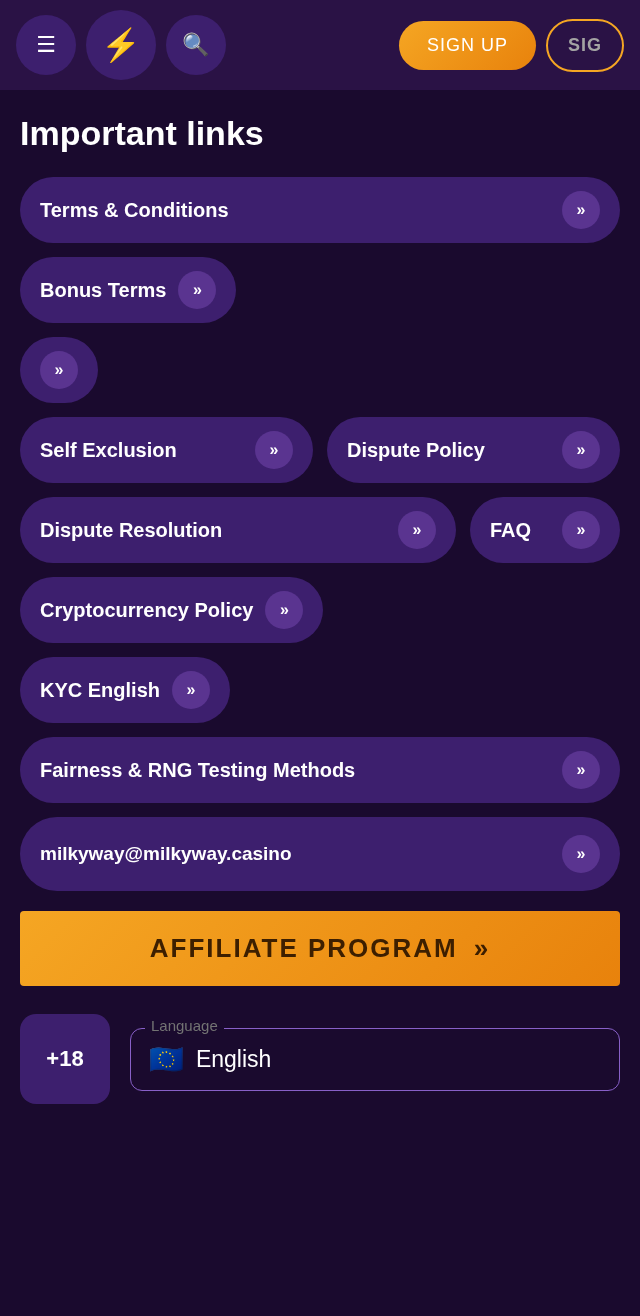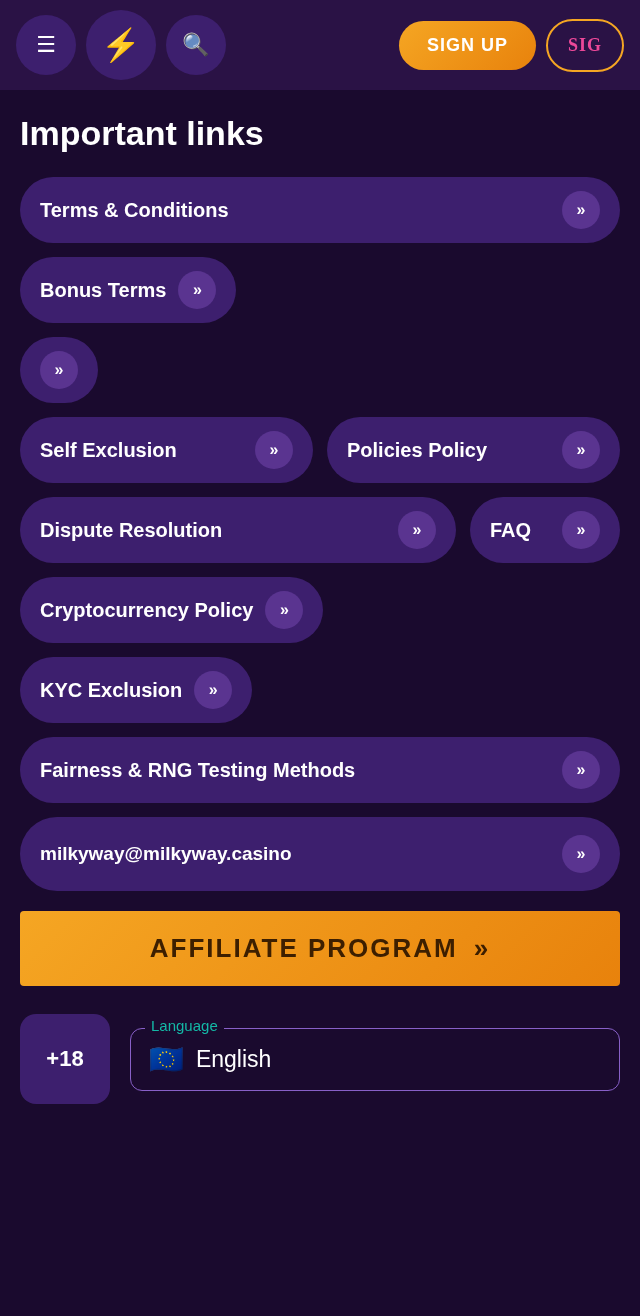--- a/index.html
+++ b/index.html
@@ -52,35 +52,34 @@
       font-size: 32px;
     }
     .header-spacer { flex: 1; }
     .signup-btn {
       background: linear-gradient(135deg, #f5a623, #e8820c);
       color: white;
       border: none;
       border-radius: 30px;
       padding: 14px 28px;
       font-size: 18px;
-      font-weight: bold;
+      font-weight: normal;
       cursor: pointer;
       letter-spacing: 1px;
     }
     .signin-btn {
       background: transparent;
-      color: #ec4899;
+      color: #a3a3a3;
       border: 2px solid #f5a623;
       border-radius: 30px;
       padding: 14px 20px;
       font-size: 18px;
       font-weight: bold;
       cursor: pointer;
       letter-spacing: 1px;
-      font-family: Liberation Serif, serif;
     }
 
     
     .main-content {
       padding: 24px 20px;
     }
     .page-title {
       font-size: 34px;
       font-weight: bold;
       color: white;
@@ -197,21 +196,21 @@
       align-items: center;
       gap: 12px;
       position: relative;
     }
     .language-label {
       position: absolute;
       top: -12px;
       left: 14px;
       background-color: #1a0a2e;
       padding: 0 6px;
-      color: #14b8a6;
+      color: #737373;
       font-size: 15px;
     }
     .flag-icon {
       font-size: 28px;
     }
     .language-text {
       font-size: 23px;
       color: white;
     }
   </style>
@@ -261,21 +260,21 @@
         <span class="chevron-icon">»</span>
       </button>
     </div>
 
     <div class="link-row">
       <button class="link-btn auto">
         <span>Self Exclusion</span>
         <span class="chevron-icon">»</span>
       </button>
       <button class="link-btn auto">
-        <span>Policies Policy</span>
+        <span>Dispute Policy</span>
         <span class="chevron-icon">»</span>
       </button>
     </div>
 
     <div class="link-row">
       <button class="link-btn auto">
         <span>Dispute Resolution</span>
         <span class="chevron-icon">»</span>
       </button>
       <button class="link-btn" style="min-width: 150px;">
@@ -286,21 +285,21 @@
 
     <div class="link-row">
       <button class="link-btn" style="width: auto;">
         <span>Cryptocurrency Policy</span>
         <span class="chevron-icon">»</span>
       </button>
     </div>
 
     <div class="link-row">
       <button class="link-btn" style="width: auto;">
-        <span>KYC Exclusion</span>
+        <span>KYC English</span>
         <span class="chevron-icon">»</span>
       </button>
     </div>
 
     <div class="link-row">
       <button class="link-btn full-width">
         <span>Fairness &amp; RNG Testing Methods</span>
         <span class="chevron-icon">»</span>
       </button>
     </div>

